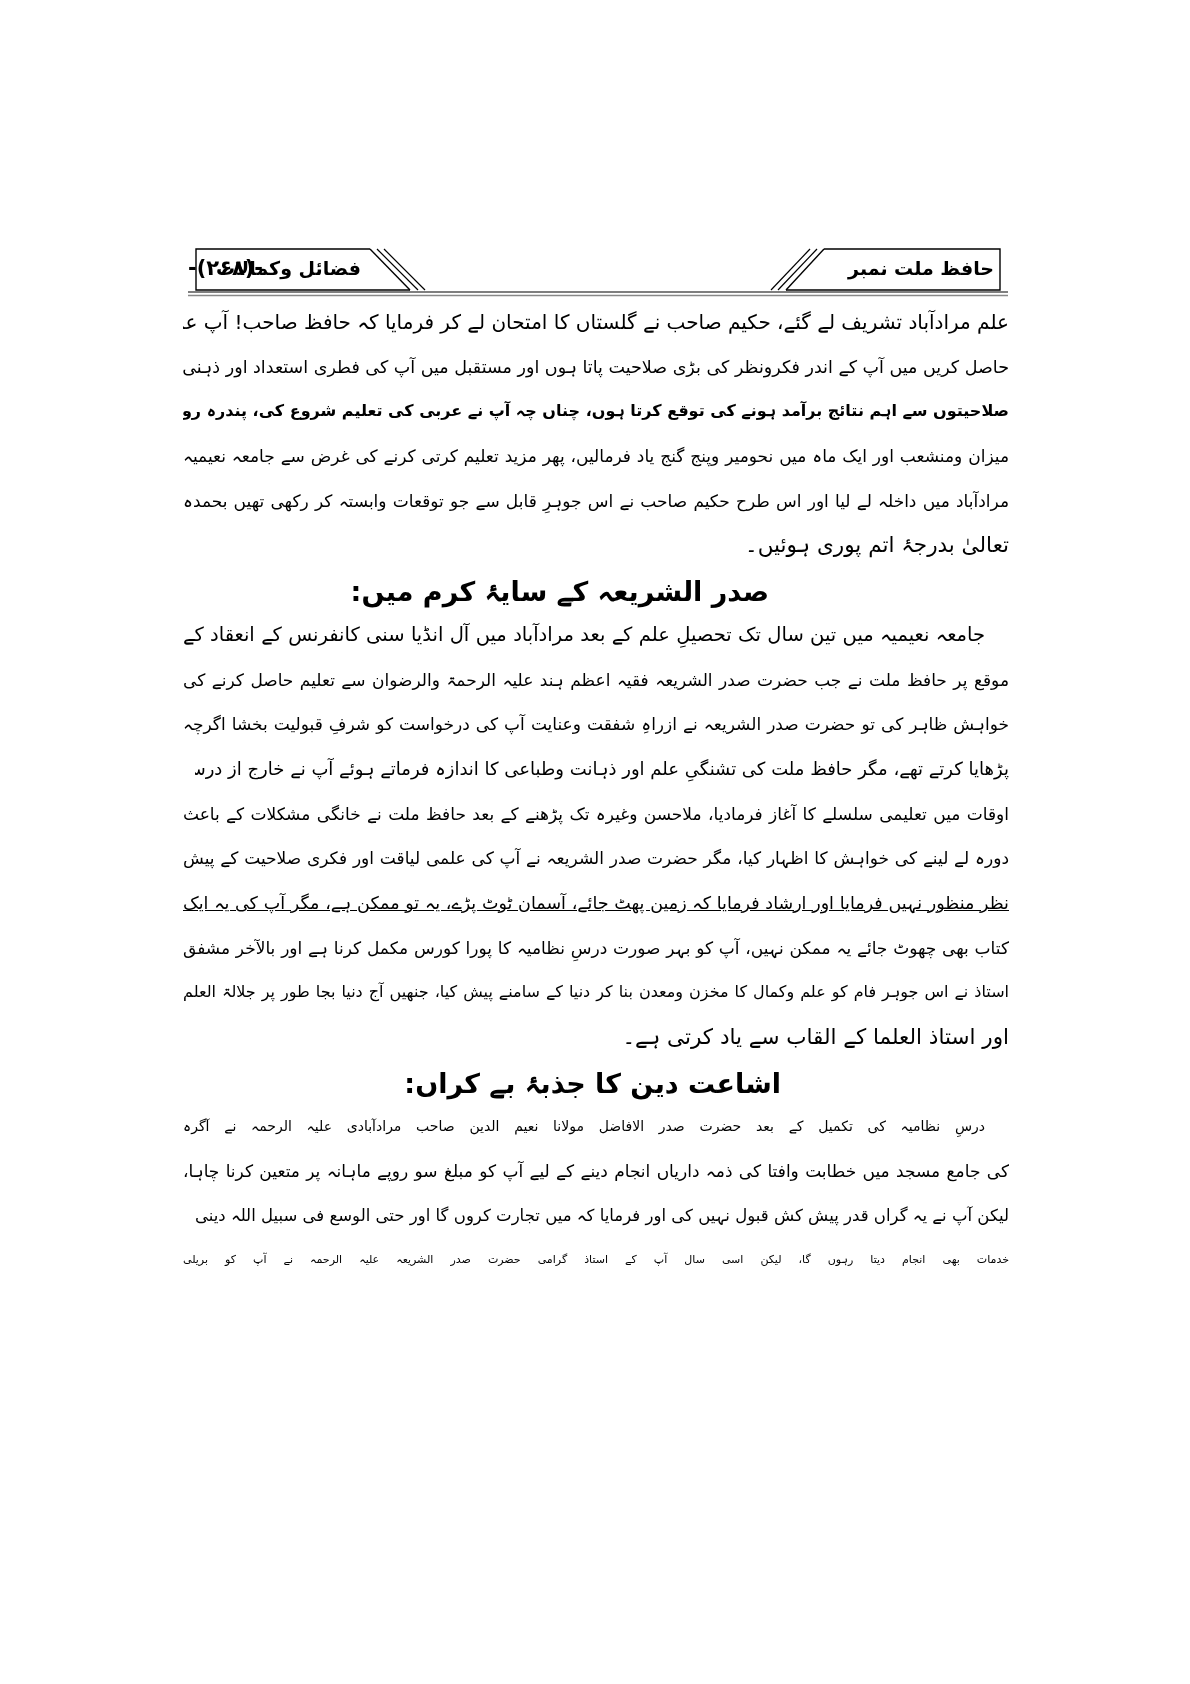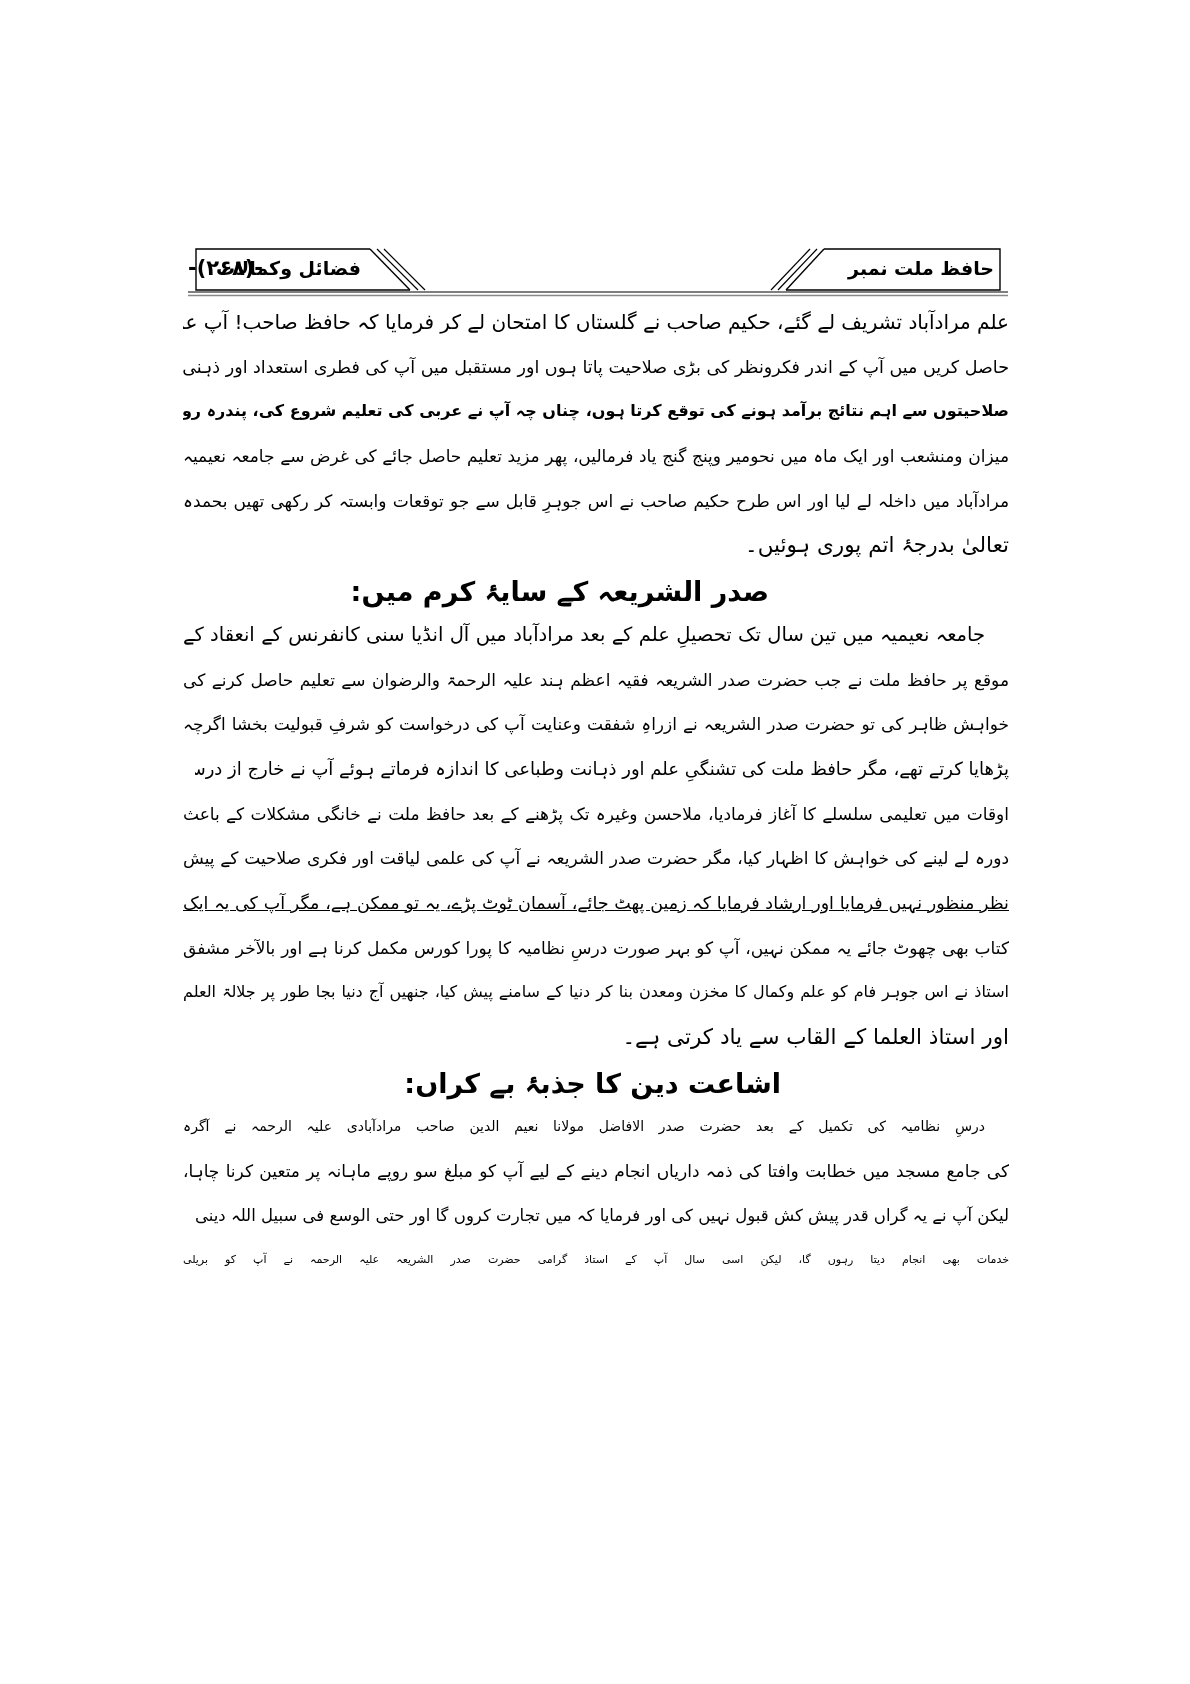--- a/index.html
+++ b/index.html
@@ -56,21 +56,21 @@
     <div class="hdr-text hdr-center">-(۲۶۸)-</div>
     <div class="hdr-text hdr-right">حافظ ملت نمبر</div>
   </div>
 
   <div class="body-text">
 
     <div class="para">
       <span class="line" style="font-size: 20px;">علم مرادآباد تشریف لے گئے، حکیم صاحب نے گلستاں کا امتحان لے کر فرمایا کہ حافظ صاحب! آپ عربی تعلیم</span>
       <span class="line" style="font-size: 17.5px;">حاصل کریں میں آپ کے اندر فکرونظر کی بڑی صلاحیت پاتا ہوں اور مستقبل میں آپ کی فطری استعداد اور ذہنی</span>
       <span class="line" style="font-size: 16px; font-weight: bold;">صلاحیتوں سے اہم نتائج برآمد ہونے کی توقع کرتا ہوں، چناں چہ آپ نے عربی کی تعلیم شروع کی، پندرہ روز میں</span>
-      <span class="line" style="font-size: 17px;">میزان ومنشعب اور ایک ماہ میں نحومیر وپنج گنج یاد فرمالیں، پھر مزید تعلیم حاصل جائے کی غرض سے جامعہ نعیمیہ</span>
+      <span class="line" style="font-size: 17px;">میزان ومنشعب اور ایک ماہ میں نحومیر وپنج گنج یاد فرمالیں، پھر مزید تعلیم کرتی کرنے کی غرض سے جامعہ نعیمیہ</span>
       <span class="line" style="font-size: 17px;">مرادآباد میں داخلہ لے لیا اور اس طرح حکیم صاحب نے اس جوہرِ قابل سے جو توقعات وابستہ کر رکھی تھیں بحمدہ</span>
       <span class="line last">تعالیٰ بدرجۂ اتم پوری ہوئیں۔</span>
     </div>
 
     <span class="heading">صدر الشریعہ کے سایۂ کرم میں:</span>
 
     <div class="para">
       <span class="line indent" style="font-size: 19.5px;">جامعہ نعیمیہ میں تین سال تک تحصیلِ علم کے بعد مرادآباد میں آل انڈیا سنی کانفرنس کے انعقاد کے</span>
       <span class="line" style="font-size: 17px;">موقع پر حافظ ملت نے جب حضرت صدر الشریعہ فقیہ اعظم ہند علیہ الرحمۃ والرضوان سے تعلیم حاصل کرنے کی</span>
       <span class="line" style="font-size: 17px;">خواہش ظاہر کی تو حضرت صدر الشریعہ نے ازراہِ شفقت وعنایت آپ کی درخواست کو شرفِ قبولیت بخشا اگرچہ</span>

